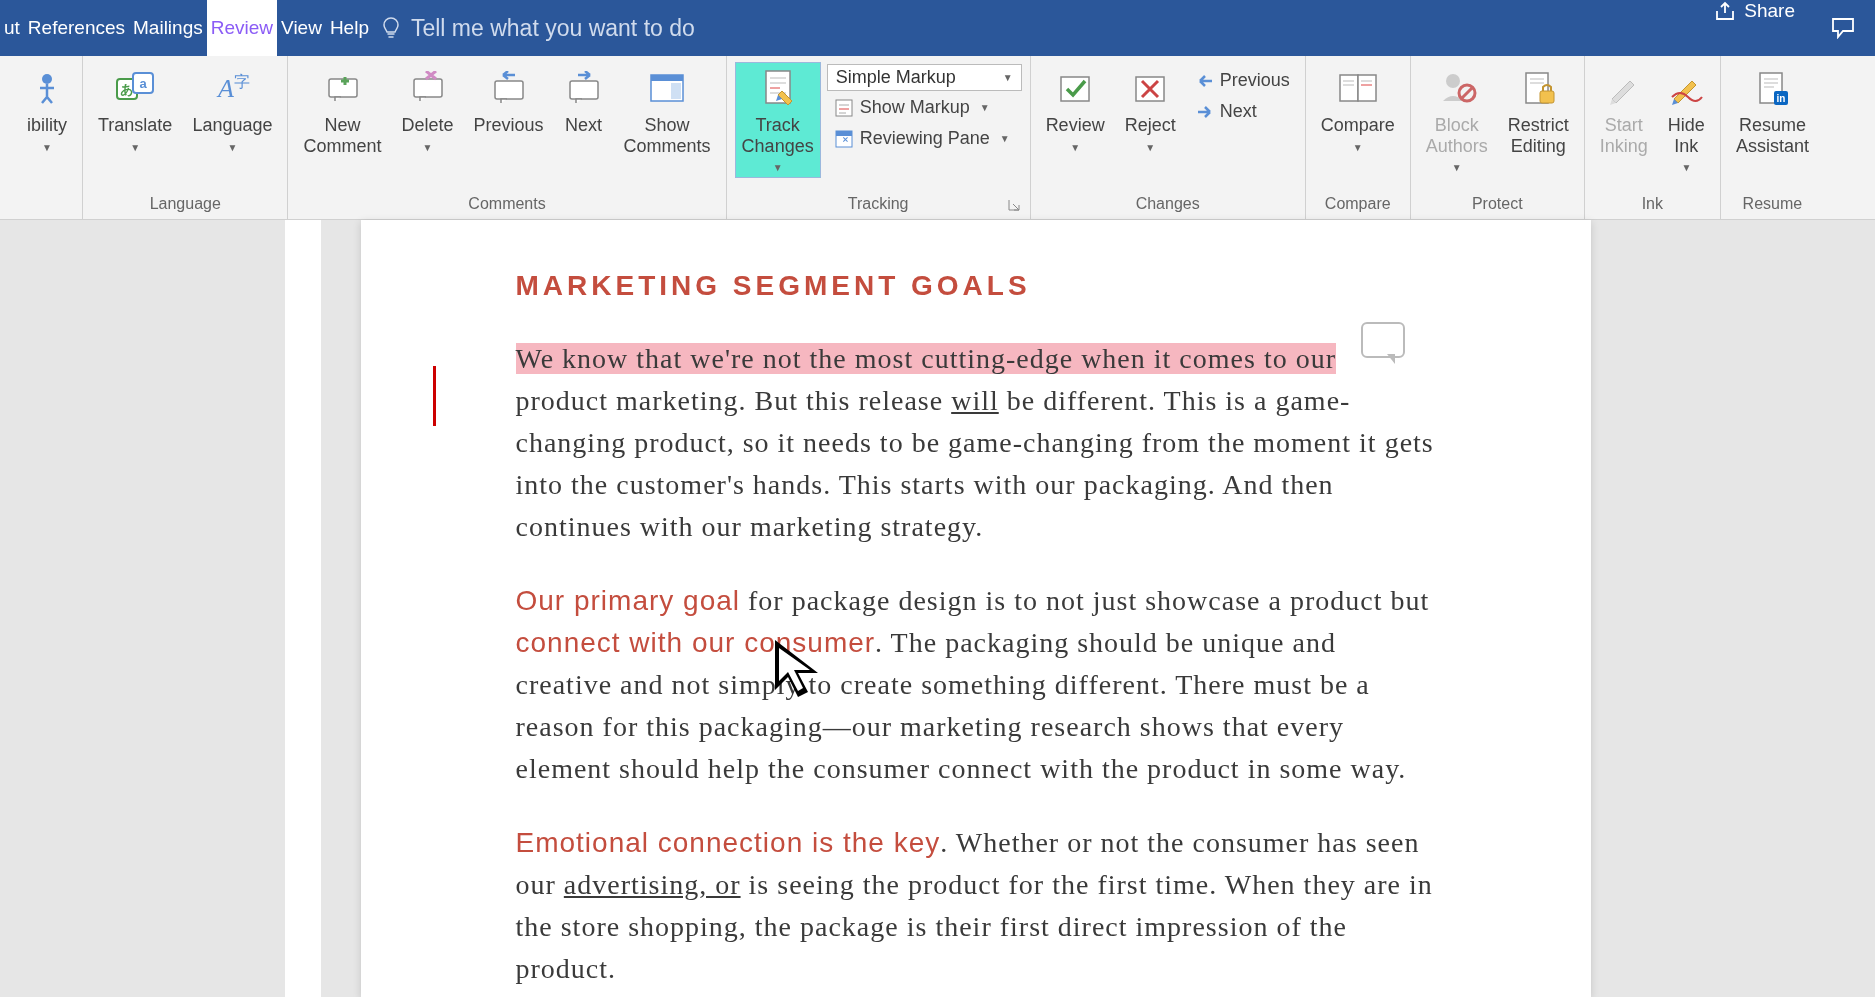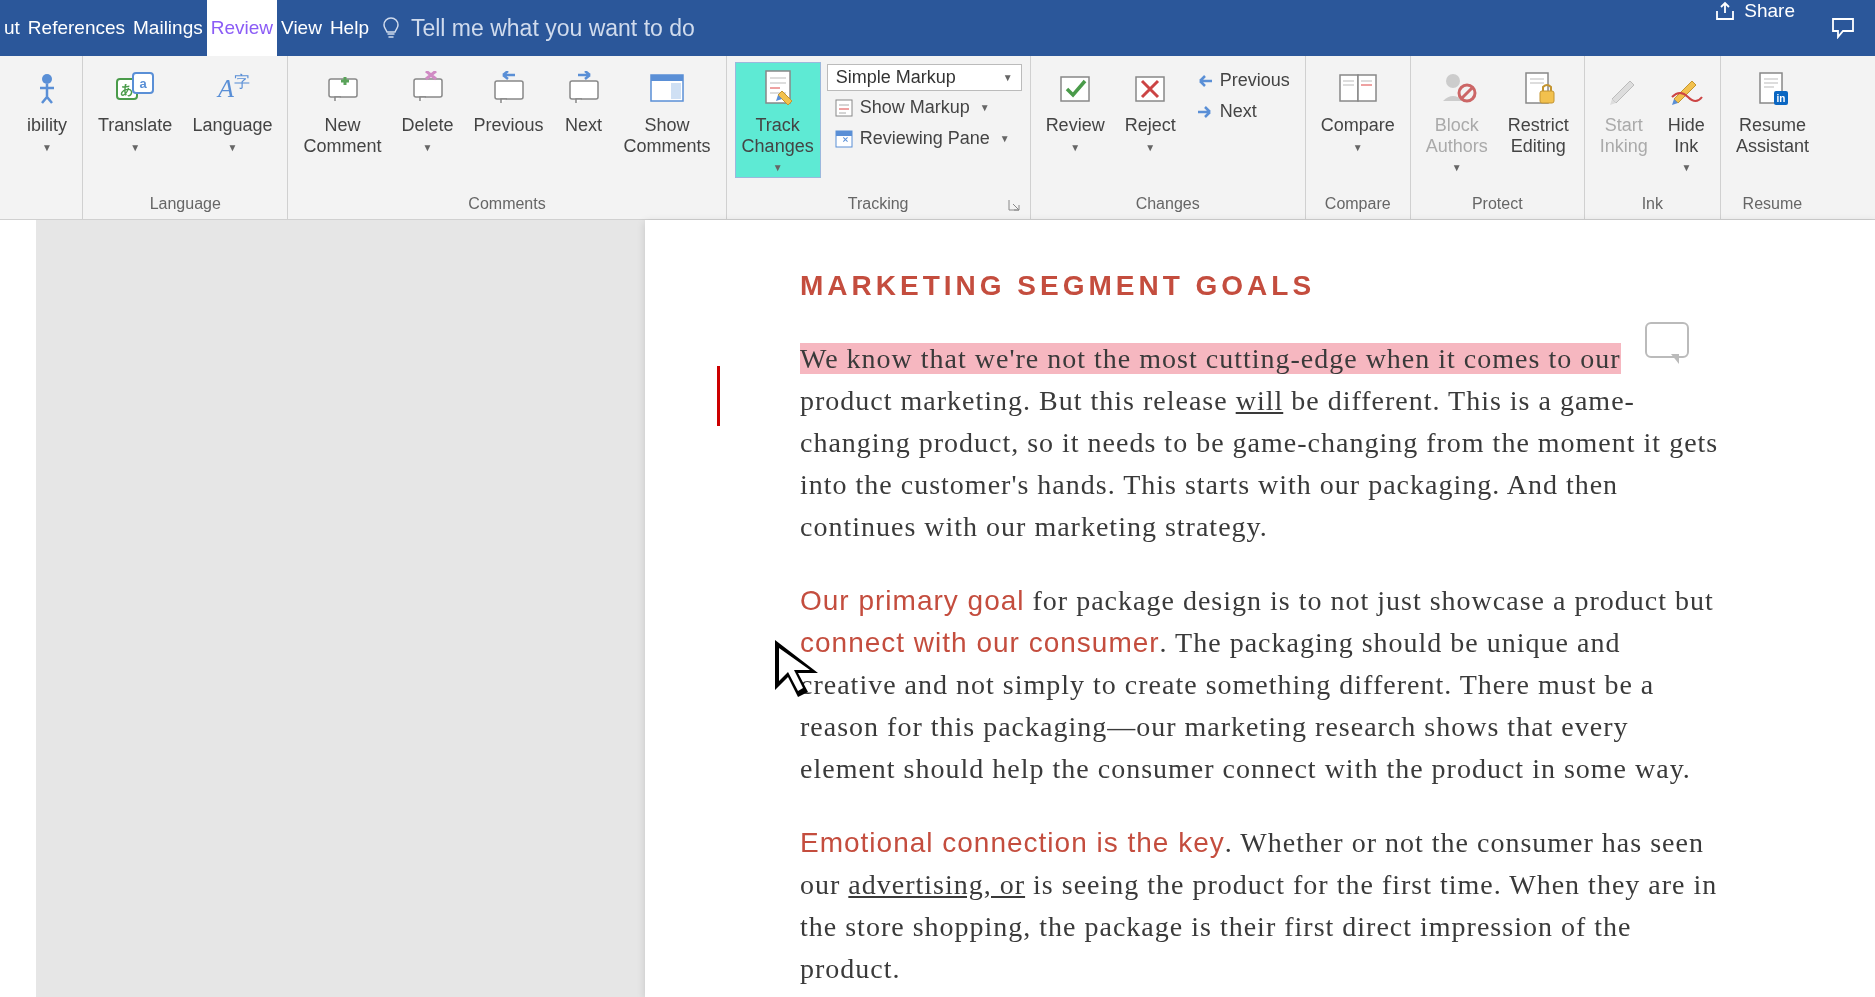--- a/index.html
+++ b/index.html
@@ -24,21 +24,21 @@
   .big-btn.active { background:#5eead4; border-color:#9bb8dd; }
   .big-btn .icon-slot { height: 44px; display:flex; align-items:center; justify-content:center; }
   .big-btn .lbl { line-height: 1.15; }
   .dropdown-arrow { font-size: 10px; color:#666; margin-top:2px; }
   .small-stack { display:flex; flex-direction:column; gap:2px; }
   .small-btn { display:flex; align-items:center; gap:6px; padding:3px 6px; font-size:18px; color:#444; cursor:pointer; border:1px solid transparent; }
   .markup-select { display:flex; align-items:center; border:1px solid #bbb; background:#fff; padding:2px 8px; font-size:18px; color:#333; gap:47px; cursor:pointer; }
   .markup-select .caret { font-size:10px; color:#666; }
 
   
-  .doc-viewport { display:flex; justify-content:space-between; padding-top: 0; height: calc(997px - 56px - 164px); background:#e6e6e6; position:relative; }
+  .doc-viewport { display:flex; justify-content:center; padding-top: 0; height: calc(997px - 56px - 164px); background:#e6e6e6; position:relative; }
   .page { background:#fff; width: 1230px; margin-left: 40px; box-shadow: 0 2px 8px rgba(0,0,0,0.15); padding: 50px 155px 80px 155px; position:relative; font-family: Georgia, "Times New Roman", serif; color:#3a3a3a; }
   .left-ruler { width: 36px; background:#fff; margin-right:0; }
   .doc-title { color:#c44d3e; font-size:28px; font-weight:600; letter-spacing:4px; font-family:"Segoe UI", sans-serif; margin-bottom: 36px; }
   .para { font-size:28px; line-height:1.5; letter-spacing:1px; margin-bottom: 32px; }
   .highlight { background:#f6b7c0; }
   .underline { text-decoration: underline; }
   .accent { color:#c44d3e; font-weight:500; font-family:"Segoe UI", sans-serif; letter-spacing:1px; }
   .change-bar { position:absolute; left: 72px; top: 146px; width:3px; height:60px; background:#c00; }
   .comment-bubble { position:absolute; left: 1000px; top: 102px; width:44px; height:36px; border:2px solid #bbb; border-radius:6px; background:#fff; }
   .comment-bubble::after { content:""; position:absolute; bottom:-8px; right:8px; width:0; height:0; border-left:8px solid transparent; border-right:0 solid transparent; border-top:10px solid #bbb; }

